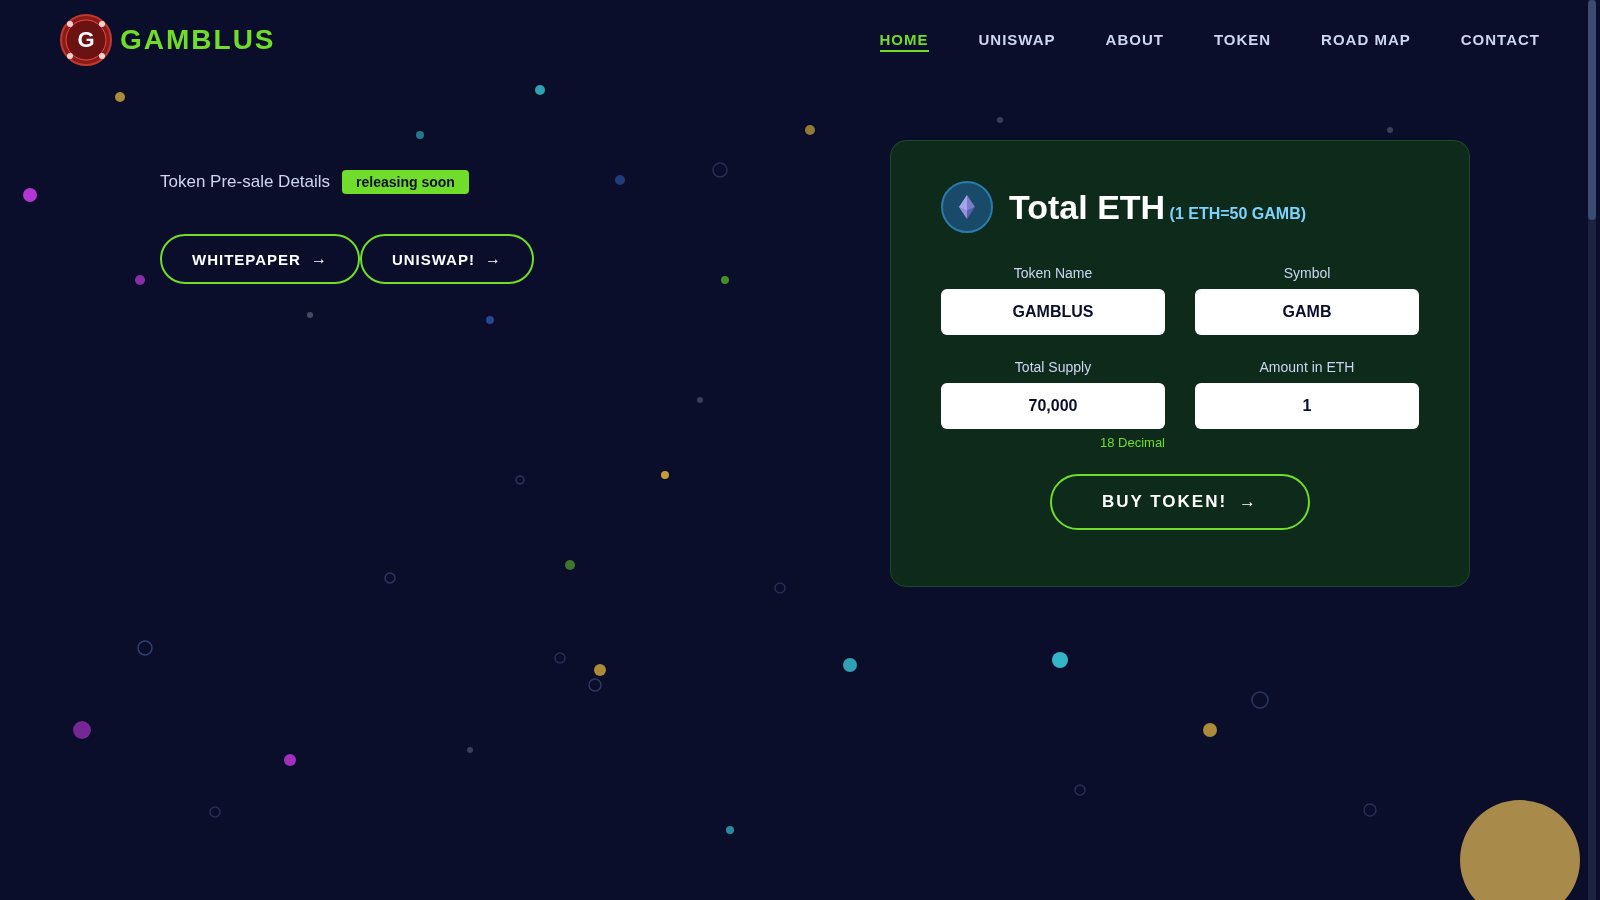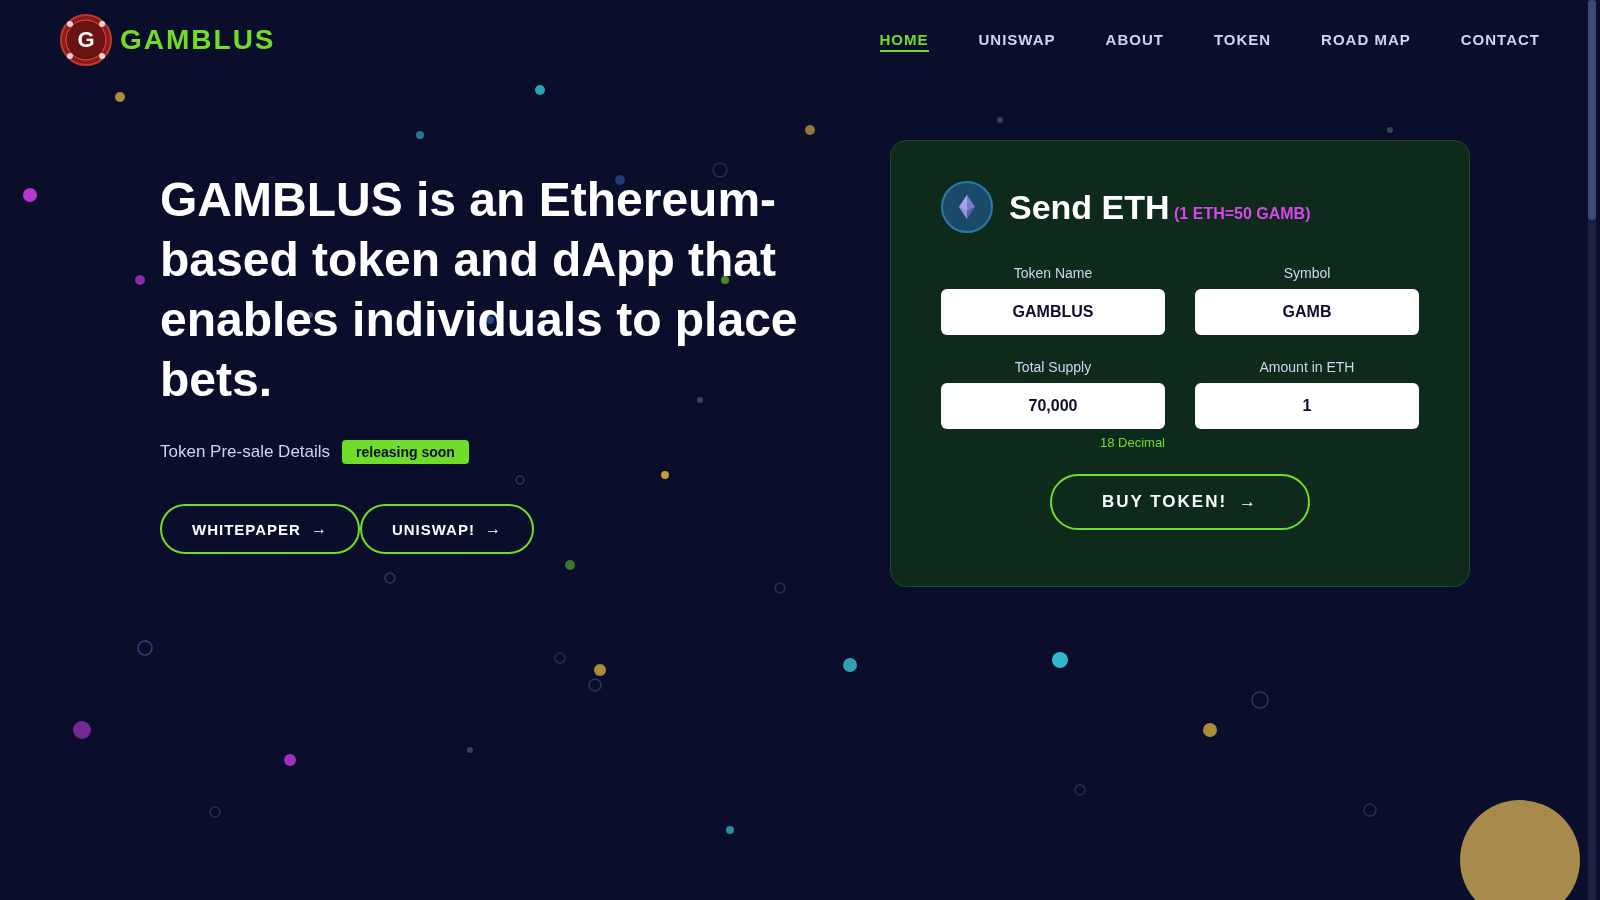--- a/index.html
+++ b/index.html
@@ -206,21 +206,21 @@
       border: 2px solid #2a7aaa;
     }
 
     .card-title {
       font-size: 34px;
       font-weight: 800;
       color: #ffffff;
     }
 
     .card-subtitle {
-      color: #d946ef;
+      color: #7dd3fc;
       font-size: 16px;
       font-weight: 600;
     }
 
     .form-grid {
       display: grid;
       grid-template-columns: 1fr 1fr;
       gap: 24px 30px;
       margin-bottom: 20px;
     }
@@ -379,23 +379,20 @@
     <li><a href="#">ABOUT</a></li>
     <li><a href="#">TOKEN</a></li>
     <li><a href="#">ROAD MAP</a></li>
     <li><a href="#">CONTACT</a></li>
   </ul>
 </nav>
 
 <section class="hero">
 
   <div class="hero-content">
-    <h1 class="hero-title">
-      <span class="brand">GAMBLUS</span><span> is an Ethereum-based token and dApp that enables individuals to place bets.</span>
-    </h1>
 
     <div class="presale-row">
       <span class="presale-text">Token Pre-sale Details</span>
       <span class="badge-releasing">releasing soon</span>
     </div>
 
     <div class="cta-buttons">
       <button class="btn-outline">
         <span>WHITEPAPER</span>
         <span class="btn-arrow">→</span>
@@ -412,21 +409,21 @@
     <div class="card-header">
       <div class="eth-icon-circle">
         <svg width="32" height="32" viewBox="0 0 32 32" xmlns="http://www.w3.org/2000/svg">
           <polygon points="16,4 24,16 16,20 8,16" fill="#8080d0" opacity="0.95"></polygon>
           <polygon points="16,20 24,16 16,28 8,16" fill="#6060b0" opacity="0.95"></polygon>
           <polygon points="16,4 16,20 8,16" fill="#b0b0f0" opacity="0.8"></polygon>
           <polygon points="16,20 16,28 8,16" fill="#a0a0e0" opacity="0.8"></polygon>
         </svg>
       </div>
       <div>
-        <span class="card-title">Send ETH</span>
+        <span class="card-title">Total ETH</span>
         <span class="card-subtitle">(1 ETH=50 GAMB)</span>
       </div>
     </div>
 
     <div class="form-grid">
       <div class="form-group">
         <label>Token Name</label>
         <input class="form-input" type="text" value="GAMBLUS" style="">
       </div>
       <div class="form-group">

